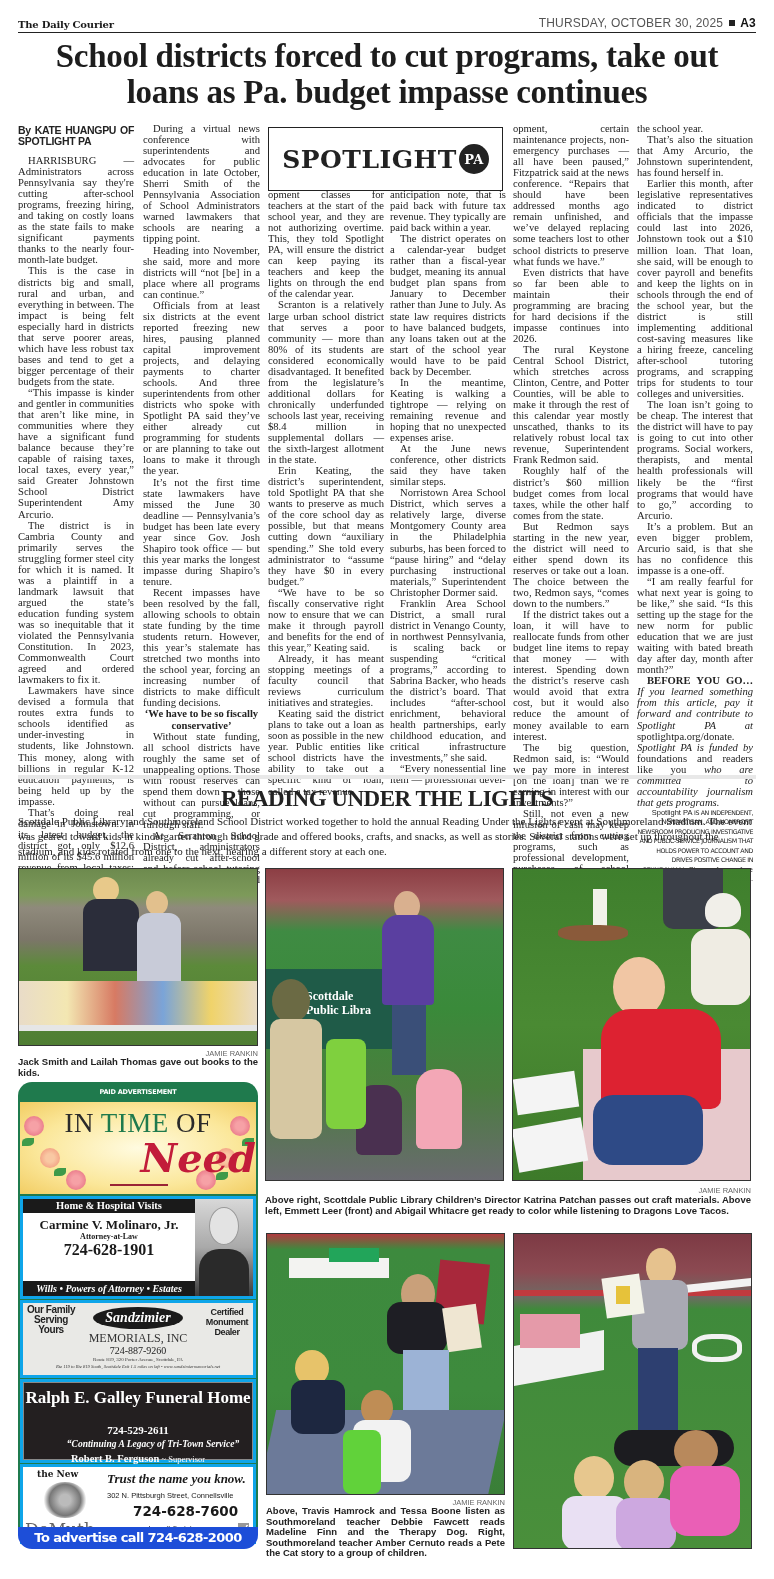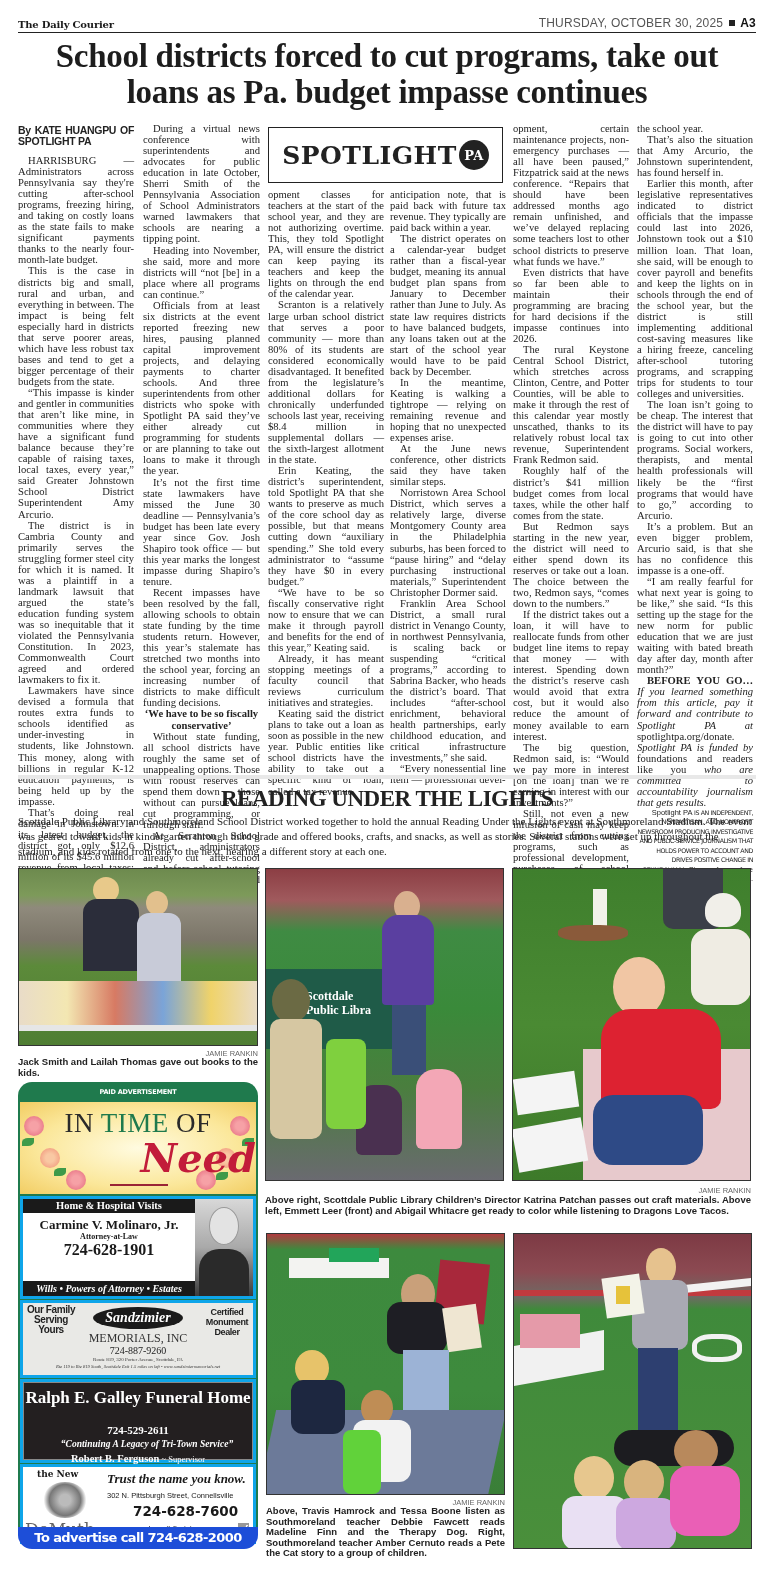--- a/index.html
+++ b/index.html
@@ -7,21 +7,21 @@
   .masthead { position: absolute; left: 18px; top: 16px; width: 738px; height: 17px; border-bottom: 1.5px solid #222; display: flex; justify-content: space-between; align-items: flex-end; padding-bottom: 2px; }
   .paper-name { font-family: "DejaVu Serif", serif; font-size: 10px; font-weight: bold; letter-spacing: -0.2px; }
   .dateline { font-family: "Liberation Sans", sans-serif; font-size: 12px; color: #555; letter-spacing: 0.2px; }
   .dateline .sq { display: inline-block; width: 6px; height: 6px; background: #222; margin: 0 5px 1px 6px; vertical-align: middle; }
   .dateline .pg { font-weight: bold; color: #111; }
   .headline { position: absolute; left: 18px; top: 38px; width: 738px; text-align: center; font-family: "Liberation Serif", serif; font-size: 33px; line-height: 36px; color: #1d1d1d; letter-spacing: -0.3px; }
   .col { position: absolute; font-size: 10.6px; line-height: 11.05px; text-align: justify; hyphens: auto; color: #222; }
   .col p { text-indent: 10px; }
   .byline { font-family: "Liberation Sans", sans-serif; font-weight: bold; font-size: 10.5px; line-height: 11px; margin-bottom: 8px; text-indent: 0 !important; letter-spacing: -0.3px; }
   .subhead { text-align: center; font-weight: bold; text-indent: 0 !important; }
-  .spotlight-box { position: absolute; left: 268px; top: 127px; width: 235px; height: 56px; border: 1.5px solid #222; display: flex; align-items: center; justify-content: center; }
+  .spotlight-box { position: absolute; left: 268px; top: 127px; width: 235px; height: 64px; border: 1.5px solid #222; display: flex; align-items: center; justify-content: center; }
   .spotlight-text { font-family: "DejaVu Serif", serif; font-weight: bold; font-size: 25px; letter-spacing: 0.5px; color: #222; }
   .pa-circle { display: inline-flex; width: 30px; height: 30px; border-radius: 50%; background: #222; color: #fff; font-family: "DejaVu Serif", serif; font-size: 13px; font-weight: bold; align-items: center; justify-content: center; margin-left: 2px; vertical-align: middle; }
   .tagline { font-family: "Liberation Sans", sans-serif; font-size: 7.5px; line-height: 9.5px; text-align: right; text-indent: 0 !important; text-transform: none; }
   .tagline .caps { font-family: "DejaVu Sans", sans-serif; font-size: 6.3px; letter-spacing: -0.4px; }
   .divider { position: absolute; left: 18px; top: 775px; width: 738px; height: 4px; background: #e8e8e8; }
   .section-title { position: absolute; left: 18px; top: 786px; width: 738px; text-align: center; font-family: "Liberation Serif", serif; font-weight: bold; font-size: 23px; letter-spacing: -0.5px; color: #222; }
   .section-intro { position: absolute; left: 18px; top: 814px; width: 740px; font-family: "Liberation Serif", serif; font-size: 11px; line-height: 15px; color: #222; }
   .photo { position: absolute; border: 1px solid #333; overflow: hidden; }
   .credit { position: absolute; font-family: "Liberation Sans", sans-serif; font-size: 7.5px; color: #666; text-align: right; }
   .caption { position: absolute; font-family: "Liberation Sans", sans-serif; font-weight: bold; font-size: 9.5px; line-height: 10.5px; color: #222; text-align: justify; }
@@ -55,21 +55,21 @@
   .sand-co { position: absolute; left: 60px; top: 28px; width: 110px; text-align: center; font-family: "Liberation Serif", serif; font-size: 12px; color: #333; }
   .sand-phone { position: absolute; left: 60px; top: 42px; width: 110px; text-align: center; font-family: "Liberation Serif", serif; font-size: 10px; color: #222; }
   .sand-addr { position: absolute; left: 0; top: 54px; width: 230px; text-align: center; font-family: "Liberation Serif", serif; font-size: 5px; color: #333; }
   .sand-dir { position: absolute; left: 0; top: 61px; width: 230px; text-align: center; font-family: "Liberation Serif", serif; font-style: italic; font-size: 4.6px; color: #333; }
   .galley { top: 277px; height: 84px; }
   .gal-inner { position: relative; width: 230px; height: 78px; background: #231f20; border: 1px solid #888; color: #fff; text-align: center; font-family: "Liberation Serif", serif; }
   .gal-name { position: absolute; left: 0; top: 5px; width: 100%; font-weight: bold; font-size: 17px; }
   .gal-sup { position: absolute; left: 0; top: 26px; width: 100%; font-weight: bold; font-size: 10.5px; margin-top: 44px; }
   .gal-sup span { font-weight: normal; font-size: 8.5px; }
   .gal-phone { position: absolute; left: 0; top: 41px; width: 100%; font-weight: bold; font-size: 11px; }
-  .gal-tag { position: absolute; left: 9px; top: 56px; width: 100%; font-style: italic; font-weight: bold; font-size: 9.5px; }
+  .gal-tag { position: absolute; left: 15px; top: 56px; width: 100%; font-style: italic; font-weight: bold; font-size: 9.5px; }
   .demuth { top: 362px; height: 80px; }
   .dem-inner { position: relative; width: 230px; height: 74px; background: #fff; }
   .dem-the { position: absolute; left: 14px; top: 2px; font-family: "DejaVu Serif", serif; font-weight: bold; font-size: 9px; }
   .dem-flower { position: absolute; left: 20px; top: 15px; width: 44px; height: 36px; border-radius: 50%; background: radial-gradient(circle, #bbb 20%, #777 55%, #fff 75%); }
   .dem-name { position: absolute; left: 2px; top: 52px; font-family: "DejaVu Serif", serif; font-size: 17px; color: #666; }
   .dem-trust { position: absolute; left: 84px; top: 4px; font-family: "Liberation Serif", serif; font-style: italic; font-weight: bold; font-size: 13px; }
   .dem-addr { position: absolute; left: 84px; top: 24px; font-family: "Liberation Sans", sans-serif; font-size: 7.5px; }
   .dem-phone { position: absolute; left: 110px; top: 36px; font-family: "DejaVu Sans", sans-serif; font-weight: bold; font-size: 13.5px; }
   .dem-web { position: absolute; left: 104px; top: 57px; font-family: "Liberation Sans", sans-serif; font-size: 8px; }
   .dem-fb { position: absolute; right: 4px; top: 56px; width: 11px; height: 11px; background: #999; color: #fff; font-family: "Liberation Sans", sans-serif; font-weight: bold; font-size: 9px; text-align: right; line-height: 12px; padding-right: 1px; }
@@ -130,36 +130,36 @@
   <p>At the June news conference, other districts said they have taken similar steps.</p>
   <p>Norristown Area School District, which serves a relatively large, diverse Montgomery County area in the Philadelphia suburbs, has been forced to “pause hiring” and “delay purchasing instructional materials,” Superintendent Christopher Dormer said.</p>
   <p>Franklin Area School District, a small rural district in Venango County, in northwest Pennsylvania, is scaling back or suspending “critical programs,” according to Sabrina Backer, who heads the district’s board. That includes “after-school enrichment, behavioral health partnerships, early childhood education, and critical infrastructure investments,” she said.</p>
   <p>“Every nonessential line item — professional devel-</p>
 </div>
 
 <div class="col" style="left:513px; top:123px; width:116px;">
   <p style="text-indent:0">opment, certain maintenance projects, non-emergency purchases — all have been paused,” Fitzpatrick said at the news conference. “Repairs that should have been addressed months ago remain unfinished, and we’ve delayed replacing some teachers lost to other school districts to preserve what funds we have.”</p>
   <p>Even districts that have so far been able to maintain their programming are bracing for hard decisions if the impasse continues into 2026.</p>
   <p>The rural Keystone Central School District, which stretches across Clinton, Centre, and Potter Counties, will be able to make it through the rest of this calendar year mostly unscathed, thanks to its relatively robust local tax revenue, Superintendent Frank Redmon said.</p>
-  <p>Roughly half of the district’s $41 million budget comes from local taxes, while the other half comes from the state.</p>
+  <p>Roughly half of the district’s $60 million budget comes from local taxes, while the other half comes from the state.</p>
   <p>But Redmon says starting in the new year, the district will need to either spend down its reserves or take out a loan. The choice between the two, Redmon says, “comes down to the numbers.”</p>
   <p>If the district takes out a loan, it will have to reallocate funds from other budget line items to repay that money — with interest. Spending down the district’s reserve cash would avoid that extra cost, but it would also reduce the amount of money available to earn interest.</p>
   <p>The big question, Redmon said, is: “Would we pay more in interest [on the loan] than we’re earning in interest with our investments?”</p>
   <p>Still, not even a new infusion of cash may keep the district from cutting programs, such as professional development, purchases of school supplies or materials, and field trips, for the rest of</p>
 </div>
 
 <div class="col" style="left:637px; top:123px; width:116px;">
   <p style="text-indent:0">the school year.</p>
   <p>That’s also the situation that Amy Arcurio, the Johnstown superintendent, has found herself in.</p>
   <p>Earlier this month, after legislative representatives indicated to district officials that the impasse could last into 2026, Johnstown took out a $10 million loan. That loan, she said, will be enough to cover payroll and benefits and keep the lights on in schools through the end of the school year, but the district is still implementing additional cost-saving measures like a hiring freeze, canceling after-school tutoring programs, and scrapping trips for students to tour colleges and universities.</p>
   <p>The loan isn’t going to be cheap. The interest that the district will have to pay is going to cut into other programs. Social workers, therapists, and mental health professionals will likely be the “first programs that would have to go,” according to Arcurio.</p>
   <p>It’s a problem. But an even bigger problem, Arcurio said, is that she has no confidence this impasse is a one-off.</p>
   <p>“I am really fearful for what next year is going to be like,” she said. “Is this setting up the stage for the new norm for public education that we are just waiting with bated breath day after day, month after month?”</p>
   <p>
-    <b>BEFORE YOU GO…</b><i> If you learned something from this article, pay it forward and contribute to Spotlight PA at </i><span>spotlightpa.org/donate.</span><i> Spotlight PA is funded by</i><span> foundations and readers like you </span><i>who are committed to accountability journalism that gets results.</i>
+    <b>BEFORE YOU GO…</b><i> If you learned something from this article, pay it forward and contribute to Spotlight PA at </i><span>spotlightpa.org/donate.</span><i> Spotlight PA is funded by</i><span> foundations and readers like you </span><i>who are committed to accountability journalism that gets programs.</i>
   </p>
   <p class="tagline">
     <span>Spotlight PA</span><span class="caps"> IS AN INDEPENDENT, NONPARTISAN, AND NONPROFIT NEWSROOM PRODUCING INVESTIGATIVE AND PUBLIC-SERVICE JOURNALISM THAT HOLDS POWER TO ACCOUNT AND DRIVES POSITIVE CHANGE IN PENNSYLVANIA.</span><span> Sign up for our free newsletters.</span>
   </p>
 </div>
 
 <div class="divider"></div>
 
 <h2 class="section-title">READING UNDER THE LIGHTS</h2>
 <p class="section-intro">Scottdale Public Library and Southmoreland School District worked together to hold the annual Reading Under the Lights event at Southmoreland Stadium. The event was geared toward kids in kindergarten through third grade and offered books, crafts, and snacks, as well as stories. Several stations were set up throughout the stadium, and kids rotated from one to the next, hearing a different story at each one.</p>

